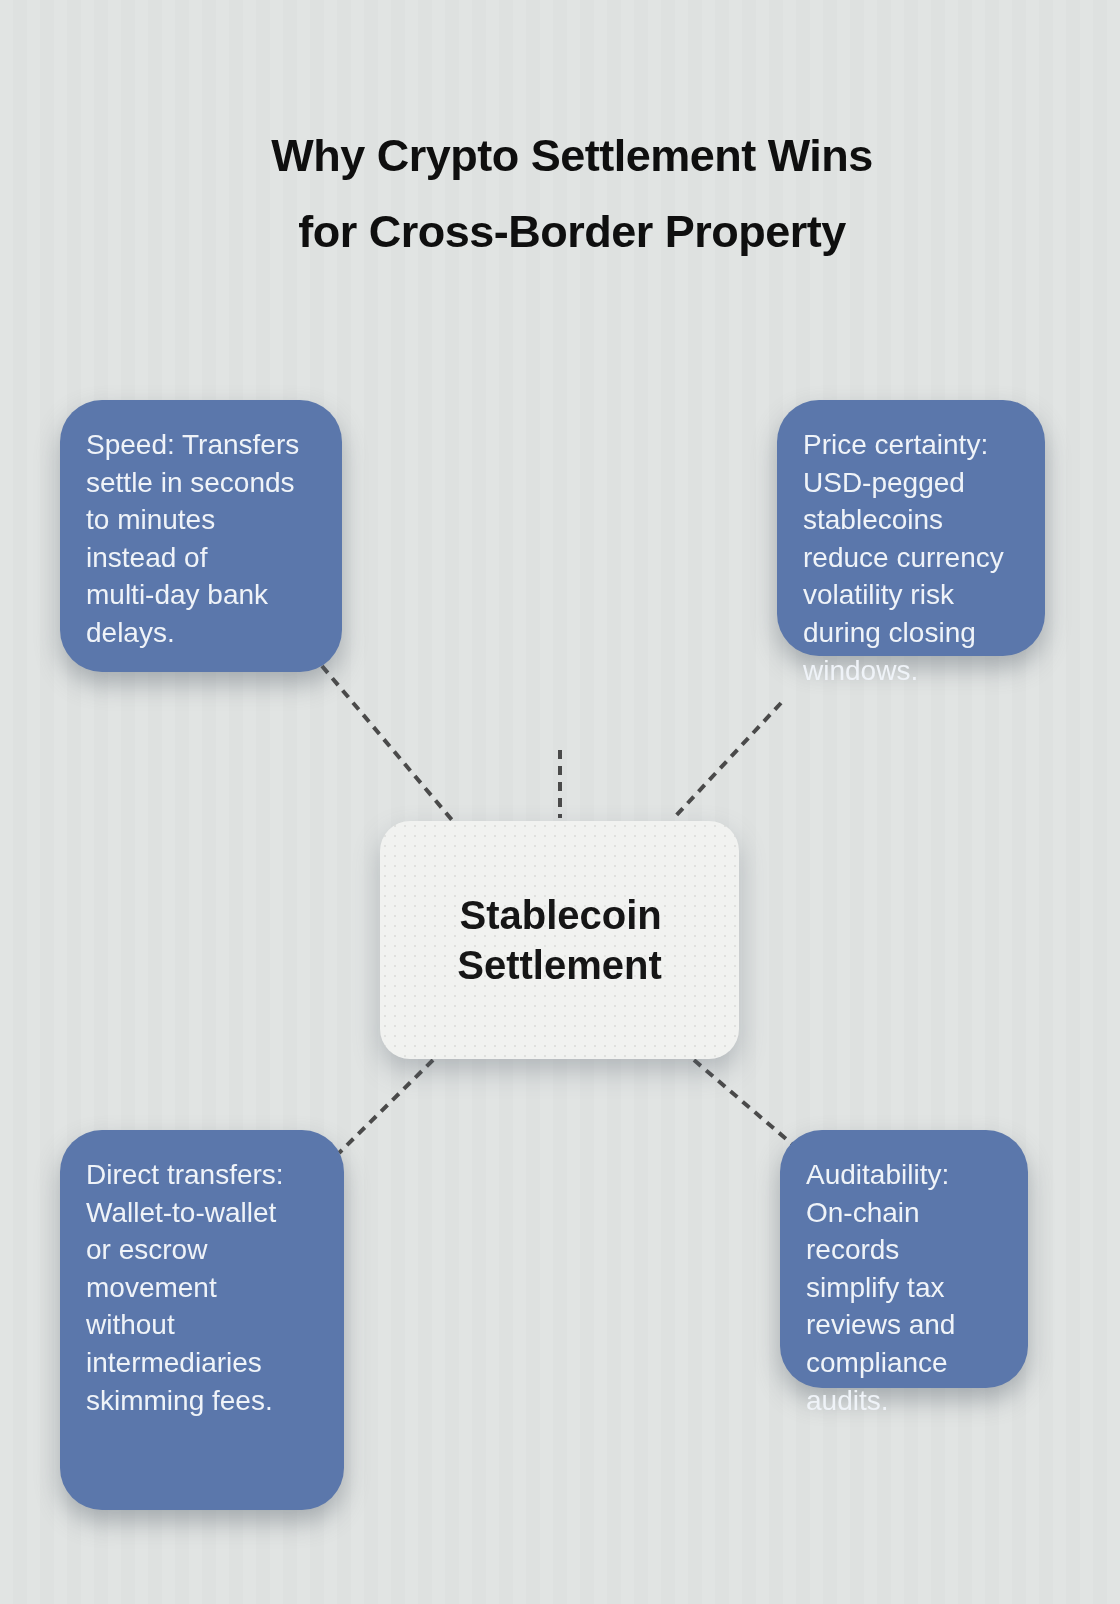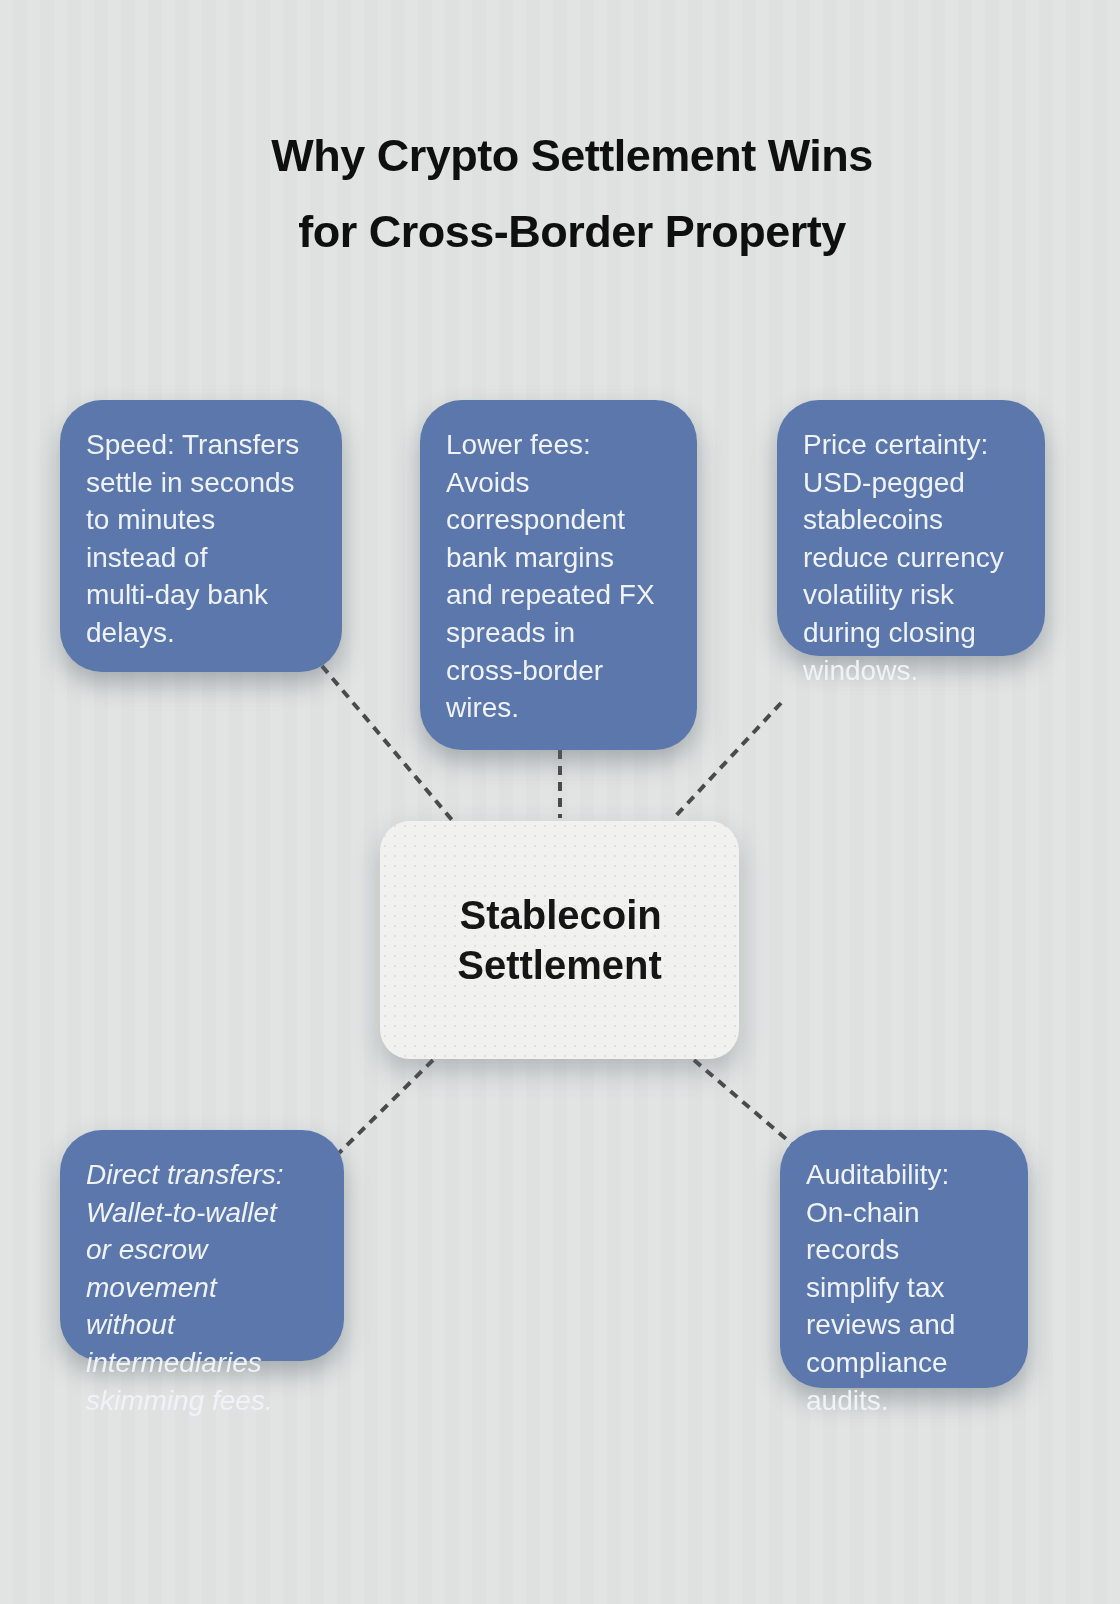--- a/index.html
+++ b/index.html
@@ -63,21 +63,21 @@
     color: var(--node-text);
     font-size: 28px;
     line-height: 37.6px;
     padding: 26px 22px 0 26px;
   }
   .node-text { white-space: pre-line; display: block; }
 
   .node-speed            { left: 60px;  top: 400px;  width: 282px; height: 272px; }
   .node-lower-fees       { left: 420px; top: 400px;  width: 277px; height: 350px; }
   .node-price-certainty  { left: 777px; top: 400px;  width: 268px; height: 256px; }
-  .node-direct-transfers { left: 60px;  top: 1130px; width: 284px; height: 231px; font-style: italic; }
+  .node-direct-transfers { left: 60px;  top: 1130px; width: 284px; height: 380px; }
   .node-auditability     { left: 780px; top: 1130px; width: 248px; height: 258px; }
 
   .center-node {
     position: absolute;
     left: 380px; top: 821px;
     width: 359px; height: 238px;
     background-color: var(--center-fill);
     background-image: radial-gradient(circle, rgba(140,145,138,0.18) 1.2px, transparent 1.4px);
     background-size: 10px 10px;
     border-radius: 30px;
@@ -113,30 +113,20 @@
 
   <div class="node node-speed">
     <span class="node-text">Speed: Transfers
 settle in seconds
 to minutes
 instead of
 multi-day bank
 delays.</span>
   </div>
 
-  <div class="node node-lower-fees">
-    <span class="node-text">Lower fees:
-Avoids
-correspondent
-bank margins
-and repeated FX
-spreads in
-cross-border
-wires.</span>
-  </div>
 
   <div class="node node-price-certainty">
     <span class="node-text">Price certainty:
 USD-pegged
 stablecoins
 reduce currency
 volatility risk
 during closing
 windows.</span>
   </div>

